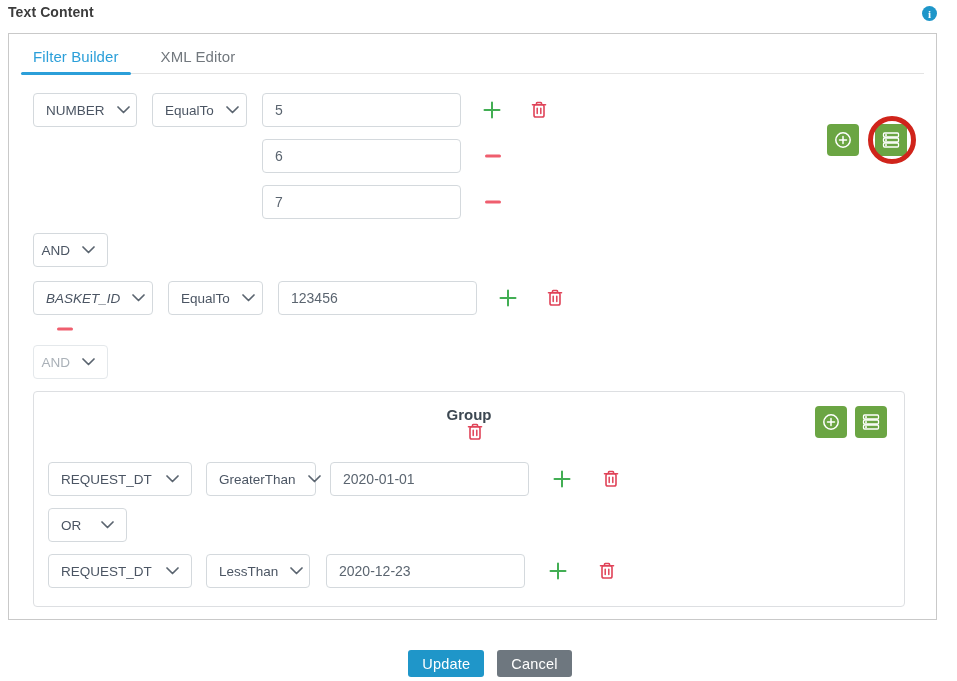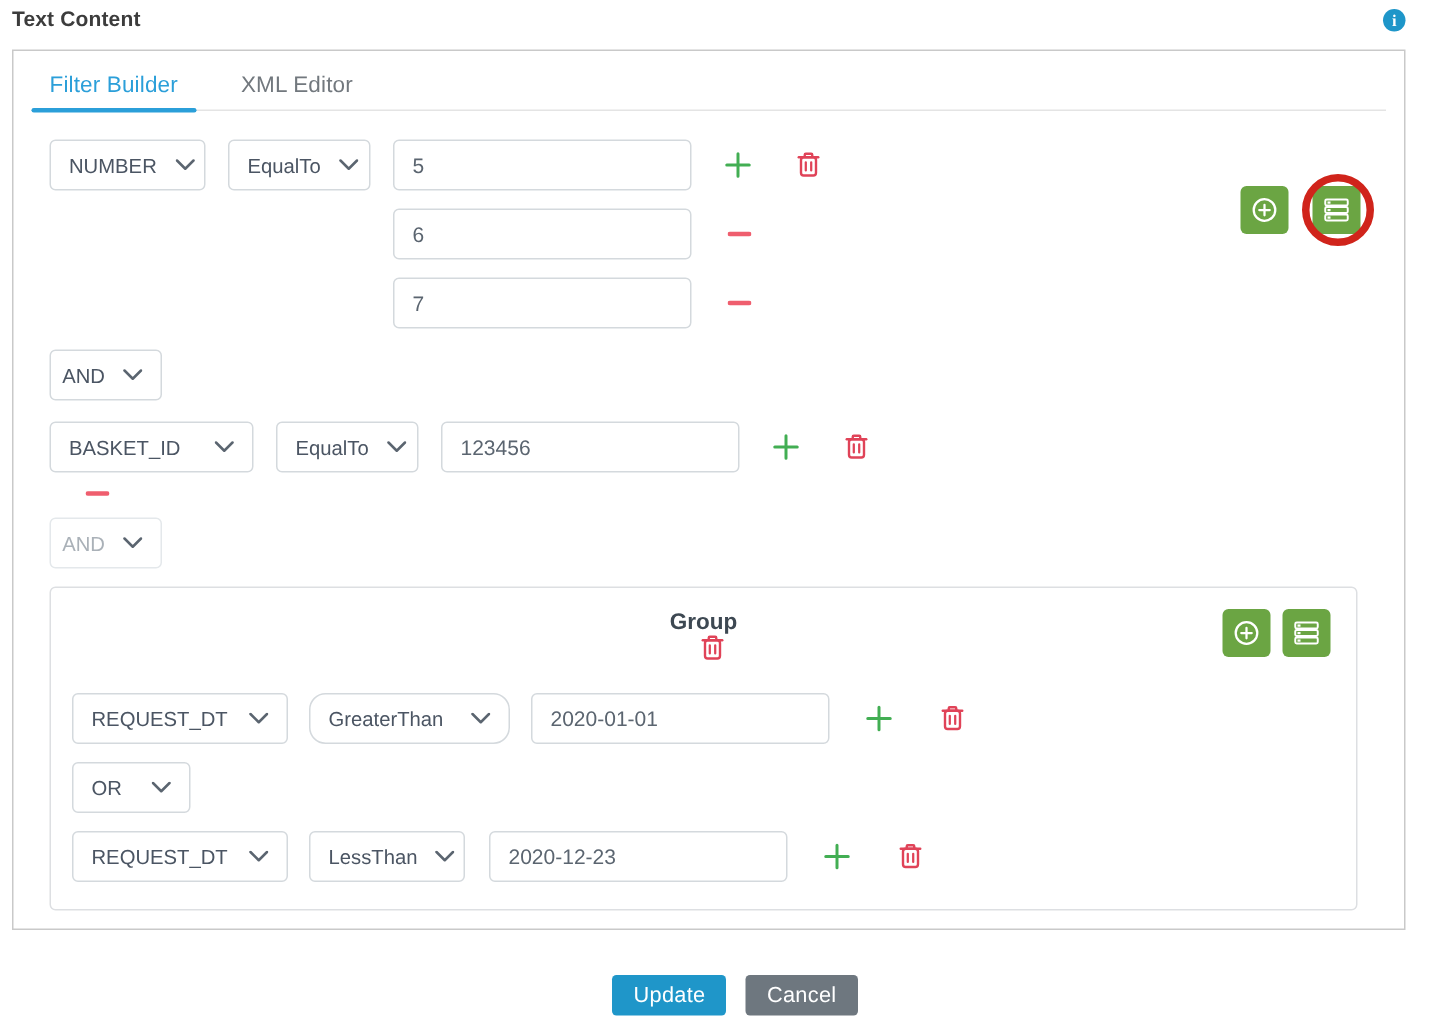--- a/index.html
+++ b/index.html
@@ -52,21 +52,21 @@
   }
   .select .chev { margin-left: 12px; flex: none; display: flex; }
   .select.disabled { border-color: #e4e8eb; color: #aab1b8; cursor: default; }
   .tinput {
     height: 34px; border: 1px solid #d4d9dd; border-radius: 4px;
     padding: 0 12px; font-size: 14px; color: #5b6570; background: #fff;
     font-family: "Liberation Sans", sans-serif; outline: none; flex: none;
   }
   .w-field1 { width: 104px; }
   .w-op1    { width: 95px;  margin-left: 15px; }
-  .w-field2 { width: 136px; }
+  .w-field2 { width: 120px; font-style: italic; }
   .w-op2    { width: 95px;  margin-left: 15px; }
   .w-val    { width: 199px; margin-left: 15px; }
   .w-conj   { width: 75px; justify-content: flex-end; }
   .indent1  { margin-left: 229px; }
   .icon-btn { background: none; border: none; cursor: pointer; display: flex; align-items: center; padding: 0; }
   .plus-btn  { margin-left: 22px; }
   .minus-btn { margin-left: 24px; }
   .trash-btn { margin-left: 30px; }
   
   .sq-btn {
@@ -83,21 +83,21 @@
   
   .group-box {
     position: relative; border: 1px solid #dddfe2; border-radius: 4px;
     margin: 11px 19px 0 0; padding: 14px 14px 6px 14px;
   }
   .group-head { display: flex; align-items: center; margin-bottom: 21px; flex-direction: column; }
   .group-label { font-size: 15px; font-weight: 700; color: #3d4852; }
   .group-head .trash-btn { margin-left: 12px; }
   .group-actions { position: absolute; top: 14px; right: 17px; display: flex; gap: 8px; }
   .g-field { width: 144px; }
-  .g-op1   { width: 134px; margin-left: 14px; border-radius: 11px; }
+  .g-op1   { width: 110px; margin-left: 14px; }
   .g-op2   { width: 104px; margin-left: 14px; }
   .g-val1  { width: 199px; margin-left: 14px; }
   .g-val2  { width: 199px; margin-left: 16px; }
   .g-conj  { width: 79px; }
   .group-box .plus-btn { margin-left: 24px; }
   .group-box .trash-btn { margin-left: 32px; }
   .group-head .trash-btn { margin-left: 12px; }
   
   .footer {
     position: absolute; left: 0; right: 0; top: 650px;

